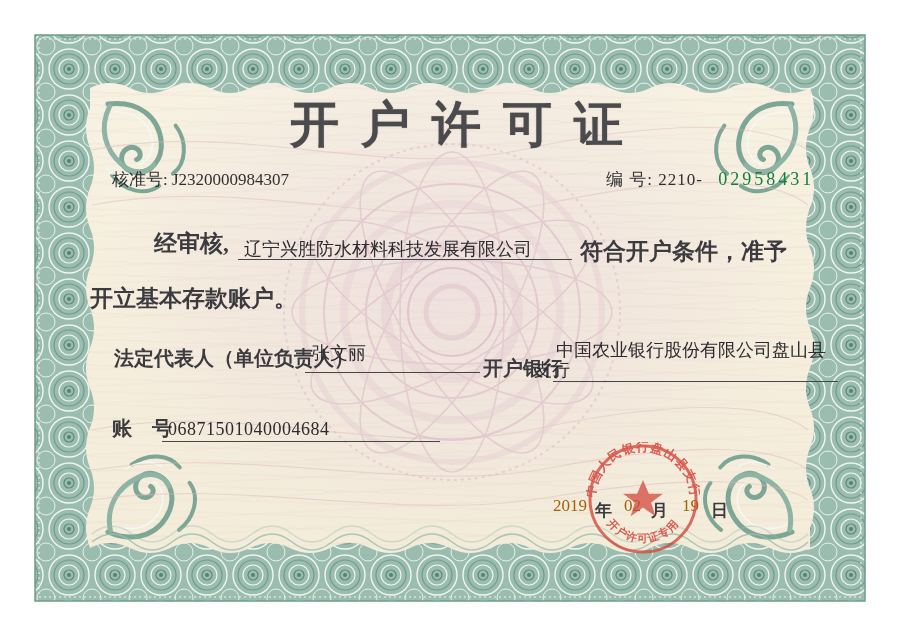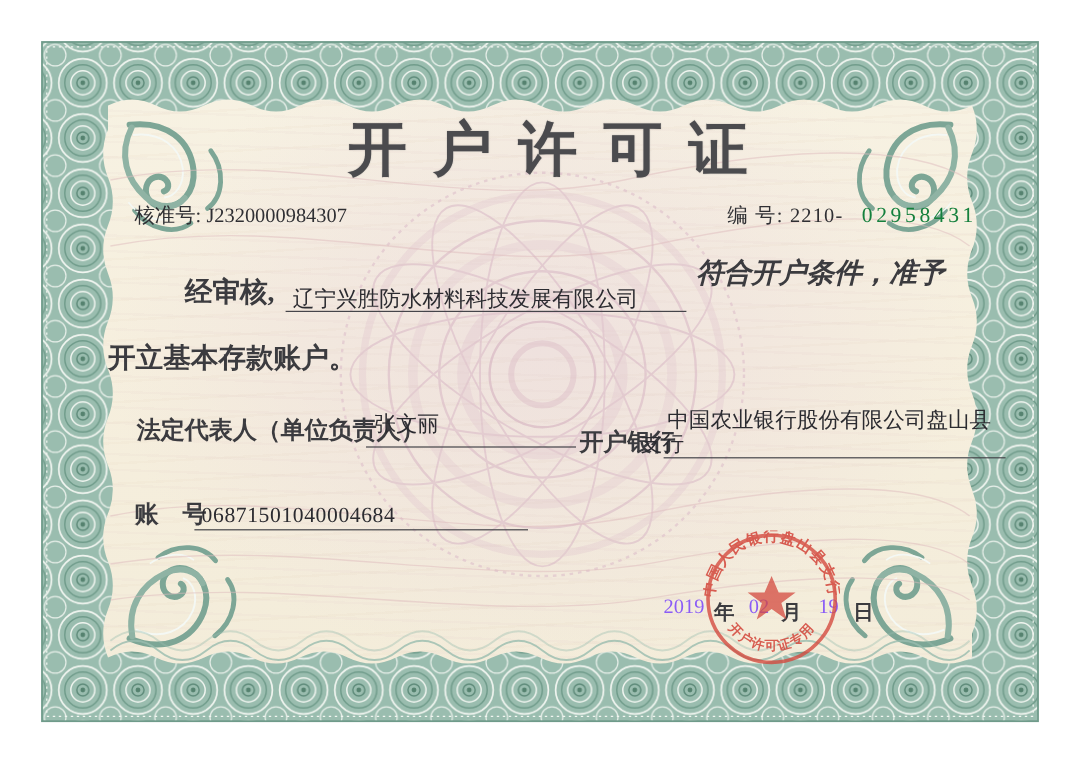--- a/index.html
+++ b/index.html
@@ -30,21 +30,21 @@
     text-shadow:0 0 1px rgba(75,75,78,.6);
   }
   .small{font-size:17px;color:#2f2f33;}
   .fill{font-size:18px;color:#2b2b30;}
   .big{font-size:23px;color:#3b3b3f;font-weight:600;text-align:center;}
   .mid{font-size:20px;color:#3b3b3f;font-weight:600;}
   .red{color:#15803d;letter-spacing:3px;font-size:18px;}
   .uline{position:absolute;border-bottom:1.2px solid #45454a;height:0;}
   .sealwrap{position:absolute;left:586px;top:442px;width:114px;height:114px;opacity:.88;}
   .datechar{font-size:17px;color:#3b3b3f;font-weight:600;}
-  .datenum{font-size:17px;color:#8b5cf6;}
+  .datenum{font-size:17px;color:#a16207;}
 </style>
 </head>
 <body>
 
 <div class="page">
 
   <div class="paper"></div>
   <div class="micro"></div>
 
   <svg class="deco" width="900" height="636" viewBox="0 0 900 636">
@@ -138,21 +138,21 @@
 
   <div class="txt small" style="left:606px;top:168px;letter-spacing:1px;">
     <span>编 号:</span>
     <span>2210-</span>
     <span class="red" style="margin-left:10px;">02958431</span>
   </div>
 
   <div class="txt big" style="left:154px;top:228px;">经审核,</div>
   <div class="txt fill" style="left:244px;top:237px;">辽宁兴胜防水材料科技发展有限公司</div>
   <div class="uline" style="left:238px;top:259px;width:334px;"></div>
-  <div class="txt big" style="left:580px;top:212px;font-style:italic;">符合开户条件，准予</div>
+  <div class="txt big" style="left:580px;top:236px;">符合开户条件，准予</div>
 
   <div class="txt mid" style="left:114px;top:345px;">法定代表人（单位负责人）</div>
 
   <div class="txt big" style="left:90px;top:283px;">开立基本存款账户。</div>
   <div class="txt fill" style="left:312px;top:341px;">张文丽</div>
   <div class="uline" style="left:305px;top:372px;width:175px;"></div>
 
   <div class="txt fill" style="left:556px;top:338px;">中国农业银行股份有限公司盘山县</div>
   <div class="txt mid" style="left:483px;top:355px;">开户银行</div>
   <div class="txt fill" style="left:534px;top:358px;">支行</div>

